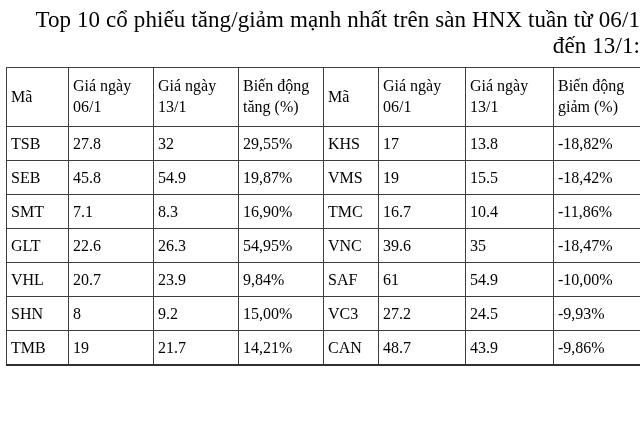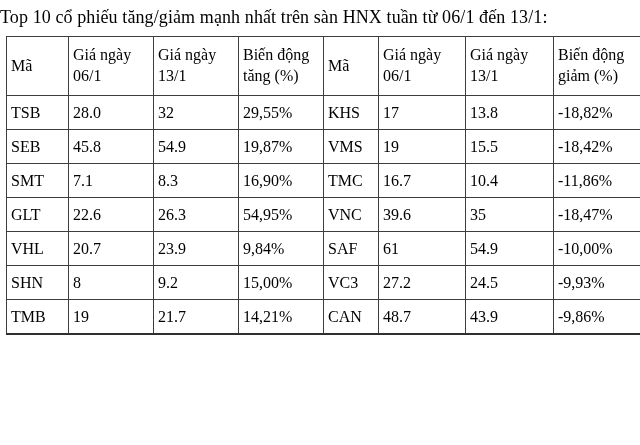--- a/index.html
+++ b/index.html
@@ -8,22 +8,22 @@
     background: #ffffff;
   }
   body {
     width: 640px;
     height: 445px;
     font-family: "Liberation Serif", serif;
     color: #000000;
     overflow: hidden;
   }
   .title {
-    text-align: left;
-    font-size: 18px;
+    text-align: right;
+    font-size: 23px;
     font-weight: normal;
     padding: 7px 0 8px 0;
     letter-spacing: 0.1px;
   }
   table.stock-table {
     border-collapse: collapse;
     table-layout: fixed;
     width: 637px;
     margin-left: 6px;
     border: 1px solid #3d3d3d;
@@ -89,21 +89,21 @@
 06/1</th>
         <th>Giá ngày
 13/1</th>
         <th>Biến động
 giảm (%)</th>
       </tr>
     </thead>
     <tbody id="table-body">
         <tr>
           <td>TSB</td>
-          <td>28.0</td>
+          <td>27.8</td>
           <td>32</td>
           <td>29,55%</td>
           <td>KHS</td>
           <td>17</td>
           <td>13.8</td>
           <td>-18,82%</td>
         </tr>
         <tr>
           <td>SEB</td>
           <td>45.8</td>

